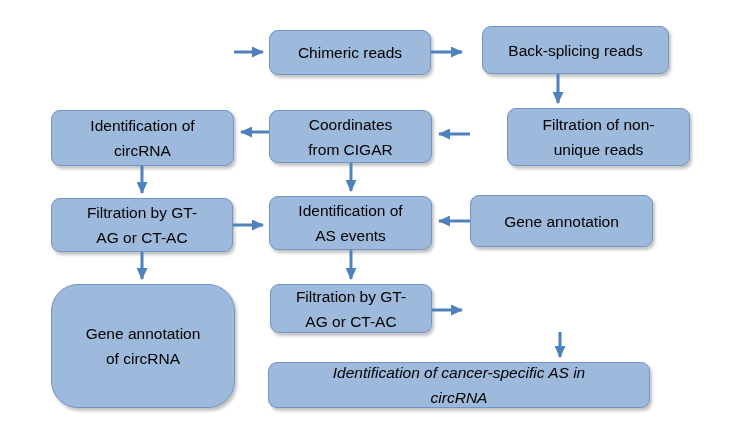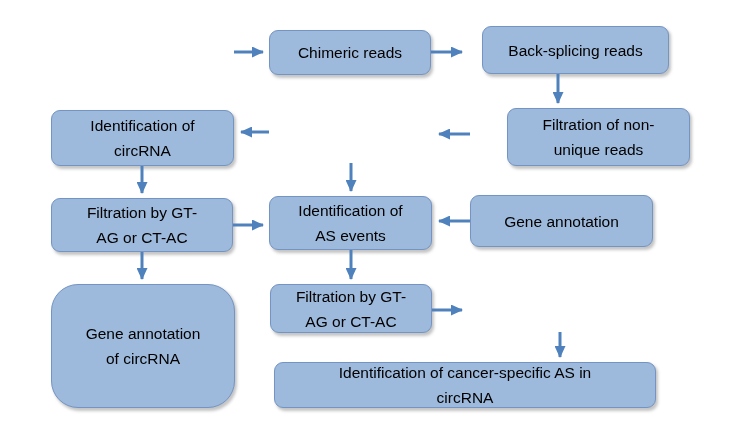--- a/index.html
+++ b/index.html
@@ -32,35 +32,37 @@
   .n2  { left:468px; top:26px;  width:187px; height:48px;margin-left:14px; }
   .n3  { left:51px;  top:110px; width:183px; height:56px; }
   .n4  { left:269px; top:110px; width:163px; height:53px; }
   .n5  { left:470px; top:108px; width:183px; height:58px;margin-left:37px; }
   .n6  { left:51px;  top:198px; width:182px; height:54px; }
   .n7  { left:269px; top:196px; width:163px; height:54px; }
   .n8  { left:470px; top:195px; width:183px; height:52px; }
   .n9  { left:51px;  top:284px; width:184px; height:124px; border-radius:27px; }
   .n10 { left:270px; top:284px; width:162px; height:49px; }
   .n11 { left:469px; top:285px; width:184px; height:47px; }
-  .n12 { left:274px; top:362px; width:382px; height:46px; }
+  .n12 { left:268px; top:362px; width:382px; height:46px;font-style:italic; }
   #arrow-layer {
     position:absolute; left:0; top:0;
     pointer-events:none;
   }
 </style>
 </head>
 <body>
 
 <div id="flowchart">
 
   <div class="node n1">Chimeric reads</div>
   <div class="node n2">Back-splicing reads</div>
   <div class="node n3">Identification of
 circRNA</div>
+  <div class="node n4">Coordinates
+from CIGAR</div>
   <div class="node n5">Filtration of non-
 unique reads</div>
   <div class="node n6">Filtration by GT-
 AG or CT-AC</div>
   <div class="node n7">Identification of
 AS events</div>
   <div class="node n8">Gene annotation</div>
   <div class="node n9">Gene annotation
 of circRNA</div>
   <div class="node n10">Filtration by GT-

